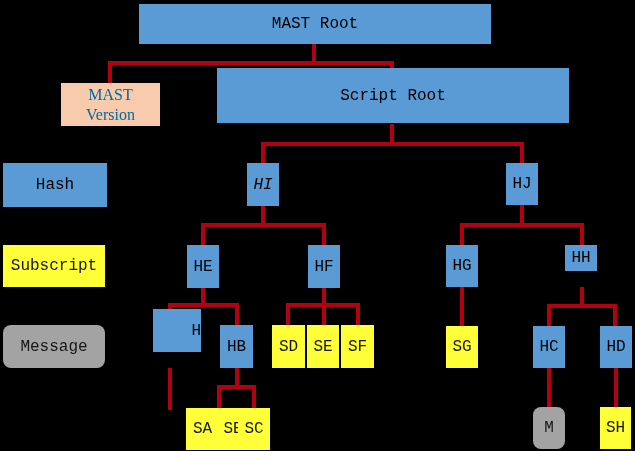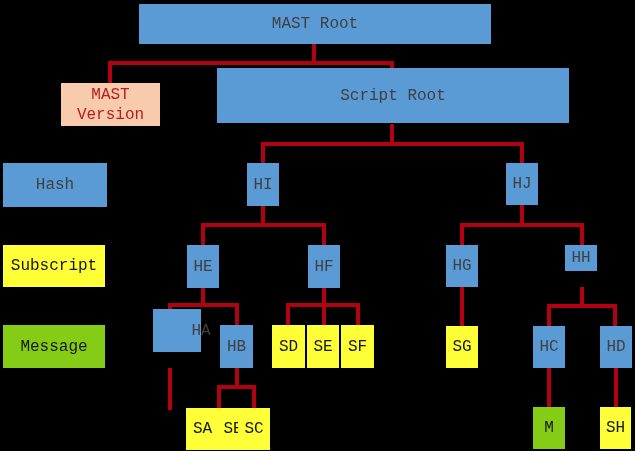--- a/index.html
+++ b/index.html
@@ -31,24 +31,24 @@
     position: absolute;
     display: flex;
     align-items: center;
     justify-content: center;
     text-align: center;
     font-size: 16px;
     line-height: 20px;
     white-space: pre-line;
     box-sizing: border-box;
   }
-  .blue   { background: #5b9bd5; color: #404040; }
+  .blue   { background: #5b9bd5; color: #000000; }
   .yellow { background: #ffff38; color: #161616; }
-  .salmon { background: #84cc16; color: #161616; }
-  .peach  { background: #f8cbad; color: #b91c1c; }
+  .salmon { background: #a3a3a3; color: #161616; border-radius: 8px; }
+  .peach  { background: #f8cbad; color: #0369a1; font-family: Liberation Serif, serif; }
 </style>
 </head>
 <body>
 
 <div class="stage">
 
   <svg class="wires" viewBox="0 0 635 451">
     <path d="M314 44 V63 M110 86 V63 H392 V86"></path>
     <path d="M392 124 V144 M263 166 V144 H522 V166"></path>
     <path d="M263 206 V225 M203 248 V225 H324 V248"></path>
@@ -65,21 +65,21 @@
 
   <div class="node blue" style="left:139px; top:4px;   width:352px; height:40px;">MAST Root</div>
   <div class="node peach" style="left:61px;  top:83px;  width:99px;  height:43px;">MAST
 Version</div>
   <div class="node blue" style="left:217px; top:68px;  width:352px; height:55px;">Script Root</div>
 
   <div class="node blue" style="left:3px;   top:163px; width:104px; height:44px;">Hash</div>
   <div class="node yellow" style="left:3px;   top:245px; width:102px; height:42px;">Subscript</div>
   <div class="node salmon" style="left:3px;   top:325px; width:102px; height:43px;">Message</div>
 
-  <div class="node blue" style="left:247px; top:163px; width:32px; height:43px;">HI</div>
+  <div class="node blue" style="left:247px; top:163px; width:32px; height:43px;font-style:italic;">HI</div>
   <div class="node blue" style="left:506px; top:163px; width:32px; height:42px;">HJ</div>
 
   <div class="node blue" style="left:308px; top:245px; width:32px; height:43px;">HF</div>
   <div class="node blue" style="left:187px; top:245px; width:32px; height:43px;">HE</div>
   <div class="node blue" style="left:446px; top:245px; width:32px; height:42px;">HG</div>
   <div class="node blue" style="left:565px; top:245px; width:32px; height:26px;">HH</div>
 
   <div class="node blue" style="left:153px; top:309px; width:38px; height:43px;padding-left:48px;">HA</div>
   <div class="node blue" style="left:220px; top:325px; width:33px; height:43px;">HB</div>
   <div class="node yellow" style="left:272px; top:325px; width:33px; height:43px;">SD</div>

